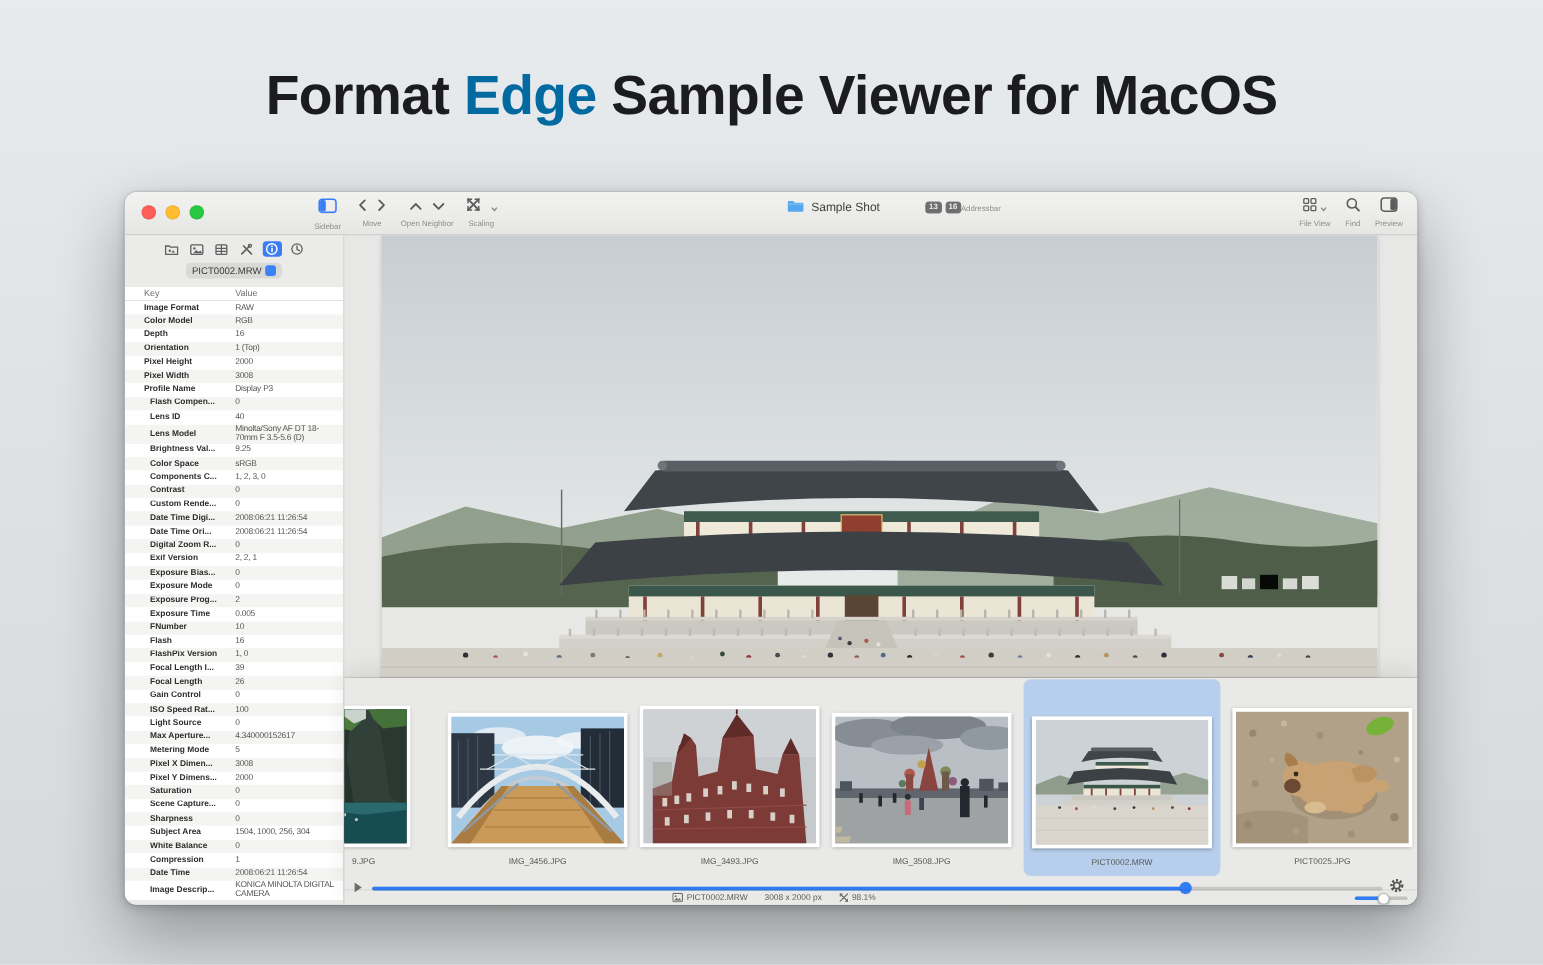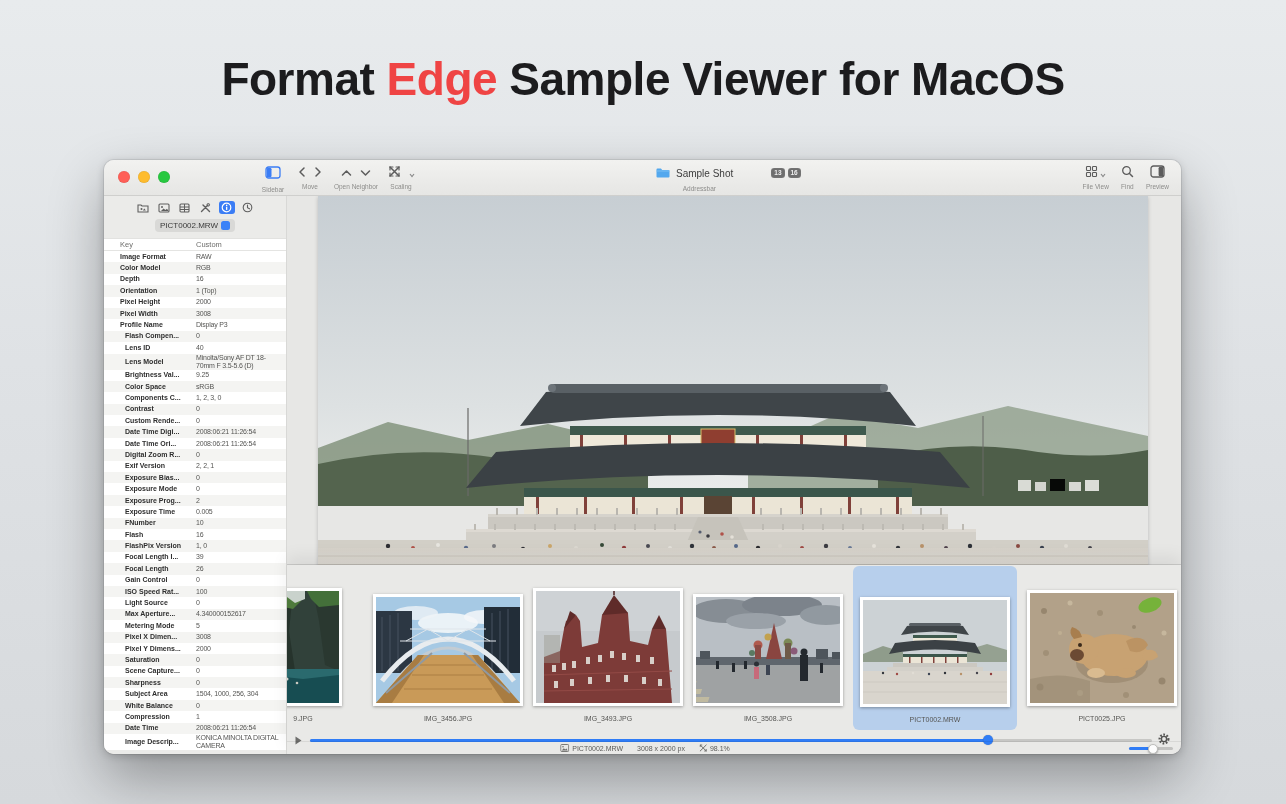--- a/index.html
+++ b/index.html
@@ -3,39 +3,39 @@
 <meta charset="utf-8">
 <style>
   * { margin:0; padding:0; box-sizing:border-box; }
   html,body { width:1286px; height:804px; overflow:hidden; }
   body { font-family:"Liberation Sans","DejaVu Sans",sans-serif; background:linear-gradient(180deg,#e8ebed 0%,#dfe2e5 45%,#d6d9dc 100%); }
   .stage { position:relative; width:1286px; height:804px; }
 
   
   .heading { position:absolute; top:52px; left:0; width:100%; text-align:center;
              font-size:46px; font-weight:bold; letter-spacing:-0.5px; color:#1c1c1e; }
-  .heading .accent { color:#ef4444; }
+  .heading .accent { color:#0369a1; }
 
   
   .window { position:absolute; left:104px; top:160px; width:1077px; height:594px;
             background:#ececea; border-radius:10px; overflow:hidden;
             box-shadow:0 24px 55px rgba(0,0,0,.33), 0 2px 8px rgba(0,0,0,.18), 0 0 0 1px rgba(0,0,0,.07); }
 
   
   .titlebar { position:absolute; left:0; top:0; width:100%; height:36px;
               background:linear-gradient(180deg,#f2f2f0,#e6e6e4); border-bottom:1px solid #cfcfcd; z-index:30; }
   .lights { position:absolute; left:14px; top:11px; display:flex; gap:8px; }
   .light { width:12px; height:12px; border-radius:50%; box-shadow:inset 0 0 1px rgba(0,0,0,.25); }
   .light.red{background:#ff5f57;} .light.yellow{background:#febc2e;} .light.green{background:#28c840;}
   .tb-btn { position:absolute; top:5px; display:flex; flex-direction:column; align-items:center; gap:3px; color:#5c5c5c; }
   .tb-label { font-size:6.5px; color:#8d8d8b; white-space:nowrap; }
   .tb-icons { display:flex; gap:8px; align-items:center; height:15px; }
   .btn-sidebar{left:150px;width:38px;} .btn-move{left:186px;width:40px;}
   .btn-neighbor{left:224px;width:56px;} .btn-scaling{left:280px;width:34px;}
-  .addressbar { position:absolute; left:552px; top:4px; display:flex; flex-direction:column; align-items:center; }
+  .addressbar { position:absolute; left:552px; top:4px; display:flex; flex-direction:row; align-items:center; }
   .ab-row { display:flex; align-items:center; gap:6px; }
   .ab-name { font-size:10px; color:#3d3d3d; }
   .ab-badges { display:flex; gap:3px; margin-left:32px; }
   .ab-badge { background:#6e6e6e; color:#efefef; font-size:6.5px; font-weight:bold; border-radius:3px;
               padding:1px 3px; line-height:8px; box-shadow:inset 0 0 1px rgba(255,255,255,.4); }
   .ab-caption { font-size:6.5px; color:#8d8d8b; margin-top:3px; margin-right:58px; }
   .tb-right { position:absolute; right:12px; top:5px; display:flex; gap:12px; }
   .tb-right .tb-btn { position:static; }
 
   
@@ -255,21 +255,21 @@
 
       <div class="file-pill-row">
         <span class="file-pill">
           <span class="file-pill-name">PICT0002.MRW</span>
           <span class="file-pill-badge"></span>
         </span>
       </div>
 
       <div class="kv-header">
         <span class="h-key">Key</span>
-        <span class="h-value">Custom</span>
+        <span class="h-value">Value</span>
       </div>
       <div class="kv-body">
           <div class="kv-row">
             <span class="kv-key">Image Format</span>
             <span class="kv-value">RAW</span>
           </div>
           <div class="kv-row alt">
             <span class="kv-key">Color Model</span>
             <span class="kv-value">RGB</span>
           </div>

